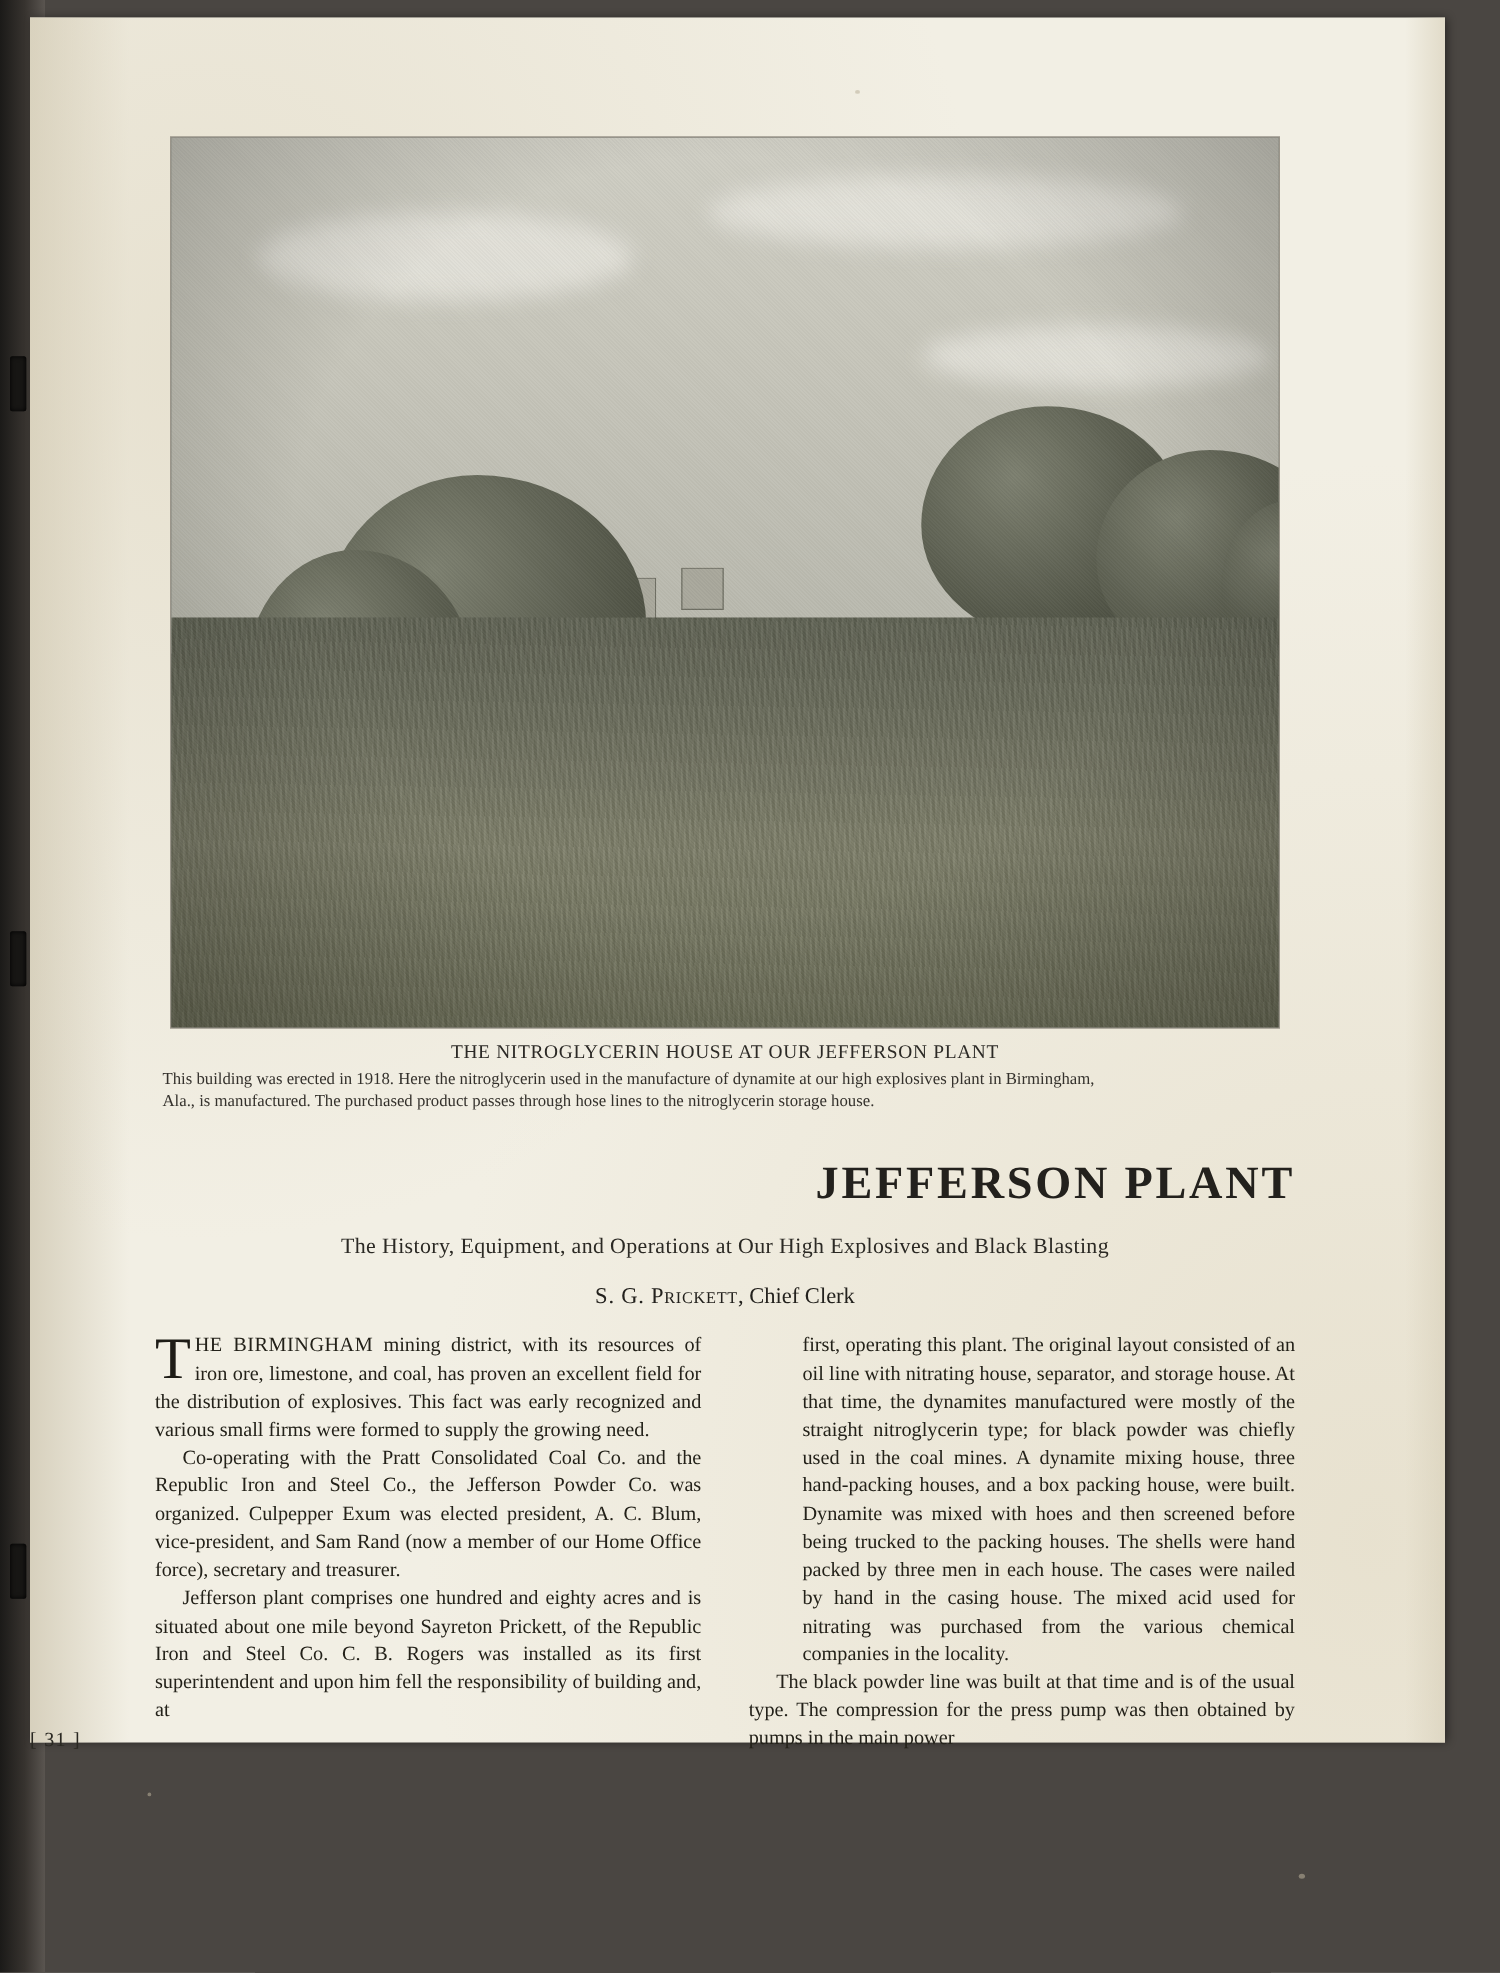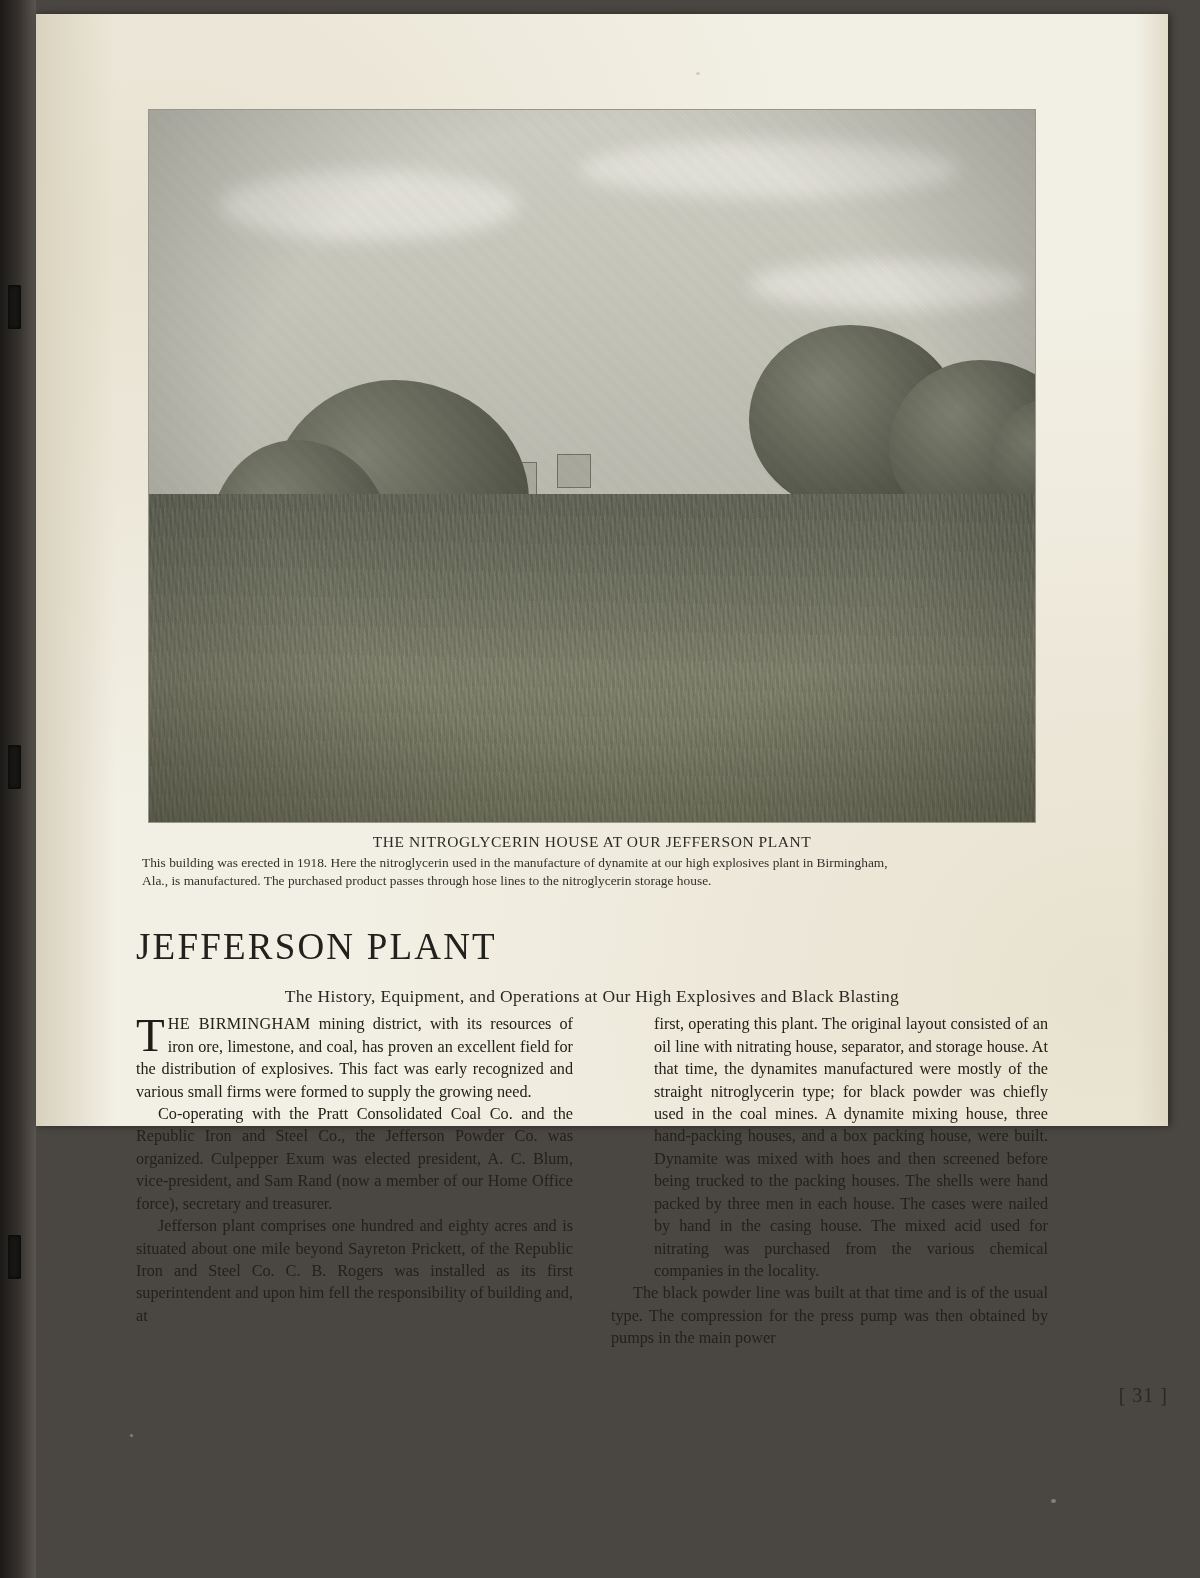--- a/index.html
+++ b/index.html
@@ -32,24 +32,24 @@
     position: absolute;
     left: 8px;
     width: 13px;
     height: 44px;
     background: #171614;
     border-radius: 2px;
     box-shadow: inset 0 0 4px #000;
   }
   .page {
     position: absolute;
-    left: 36px;
+    left: 24px;
     top: 14px;
     width: 1132px;
-    height: 1112px;
+    height: 1380px;
     background: #f2efe4;
     background-image:
       radial-gradient(ellipse at 12% 20%, rgba(222,214,192,0.55) 0%, rgba(242,239,228,0) 45%),
       radial-gradient(ellipse at 95% 88%, rgba(223,214,190,0.55) 0%, rgba(242,239,228,0) 50%),
       linear-gradient(to right, rgba(206,198,176,0.75) 0%, rgba(242,239,228,0) 7%);
     box-shadow: 2px 0 7px rgba(0,0,0,0.45);
   }
   .page-edge-right {
     position: absolute;
     right: 0; top: 0;
@@ -173,26 +173,26 @@
   .caption-body {
     text-align: left;
     font-size: 13.4px;
     line-height: 1.32;
     color: #34312c;
     margin: 0 6px;
   }
 
   
   .article-title {
-    text-align: left;
+    text-align: right;
     font-size: 37px;
     letter-spacing: 2.2px;
     color: #23211d;
     margin: 36px 0 16px;
-    font-weight: normal;
+    font-weight: bold;
   }
   .subtitle {
     text-align: center;
     font-size: 17.5px;
     line-height: 1.42;
     color: #2b2924;
     margin: 0 60px;
     letter-spacing: .3px;
   }
   .byline {
@@ -238,22 +238,22 @@
     line-height: 36px;
     padding: 4px 3px 0 0;
     color: #1e1c16;
   }
   .sc-run { font-variant: small-caps; letter-spacing: .4px; }
 
   .folio {
     position: absolute;
     left: 0; right: 0;
     top: 1370px;
-    text-align: right;
-    font-size: 20px;
+    text-align: left;
+    font-size: 16px;
     color: #2a2822;
     letter-spacing: 1px;
   }
 </style>
 </head>
 <body>
 
 <div class="scan">
 
   <div class="gutter">
@@ -319,20 +319,23 @@
         <div class="vignette"></div>
       </figure>
 
       <div class="caption-title">THE NITROGLYCERIN HOUSE AT OUR JEFFERSON PLANT</div>
       <div class="caption-body">This building was erected in 1918.   Here the nitroglycerin used in the manufacture of dynamite at our high explosives plant in Birmingham,</div>
       <div class="caption-body">Ala., is manufactured.   The purchased product passes through hose lines to the nitroglycerin storage house.</div>
 
       <h1 class="article-title">JEFFERSON PLANT</h1>
       <div class="subtitle">The History, Equipment, and Operations at Our High Explosives and Black Blasting</div>
 
+      <div class="byline">
+        <span class="sc">S. G. Prickett</span><span>, Chief Clerk</span>
+      </div>
 
       <div class="columns">
 
         <div class="col">
           <p class="first">
             <span class="dropcap">T</span><span class="sc-run">HE BIRMINGHAM</span><span> mining district, with its resources of iron ore, limestone, and coal, has proven an excellent field for the distribution of explosives. This fact was early recognized and various small firms were formed to supply the growing need.</span>
           </p>
           <p>Co-operating with the Pratt Consolidated Coal Co. and the Republic Iron and Steel Co., the Jefferson Powder Co. was organized. Culpepper Exum was elected president, A. C. Blum, vice-president, and Sam Rand (now a member of our Home Office force), secretary and treasurer.</p>
           <p>Jefferson plant comprises one hundred and eighty acres and is situated about one mile beyond Sayreton Prickett, of the Republic Iron and Steel Co. C. B. Rogers was installed as its first superintendent and upon him fell the responsibility of building and, at</p>
         </div>

